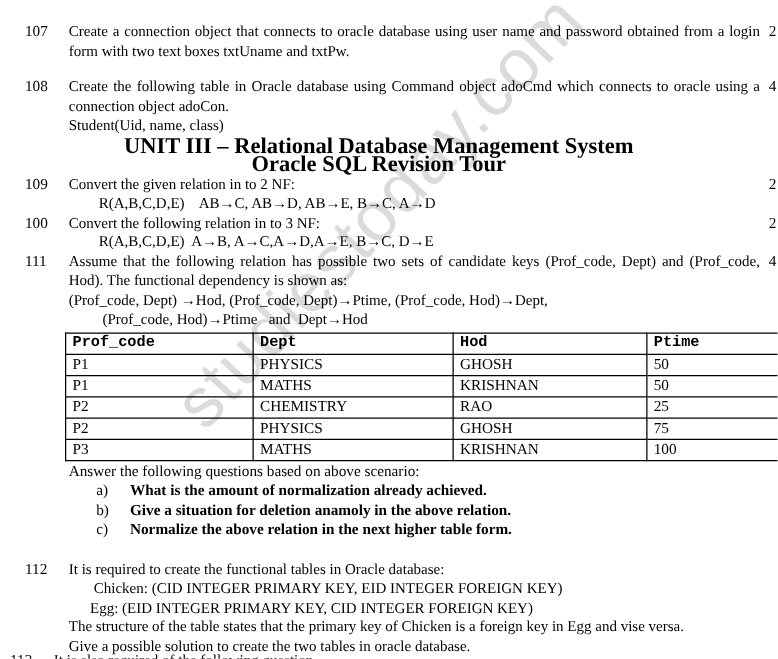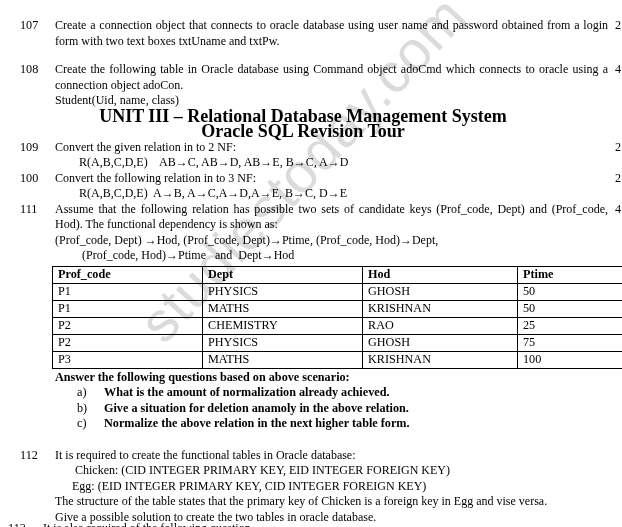--- a/index.html
+++ b/index.html
@@ -127,32 +127,32 @@
     height: 15px;
     line-height: 14px;
     text-align: left;
     vertical-align: middle;
     font-weight: normal;
     overflow: hidden;
     white-space: nowrap;
   }
   table.proftable th {
     font-weight: bold;
+    font-family: Liberation Mono, monospace;
   }
   .col1 { width: 140px; }
   .col2 { width: 150px; margin-left: 24px; }
   .col3 { width: 145px; }
   .col4 { width: 123px; }
 
   
   .answer-intro {
     padding-left: 43px;
     font-size: 12.2px;
     line-height: 15.5px;
-    font-weight: bold;
   }
   .abc-item {
     display: flex;
     padding-left: 65px;
     font-size: 12.2px;
     line-height: 15.5px;
   }
   .abc-marker {
     width: 27px;
     flex: 0 0 27px;

